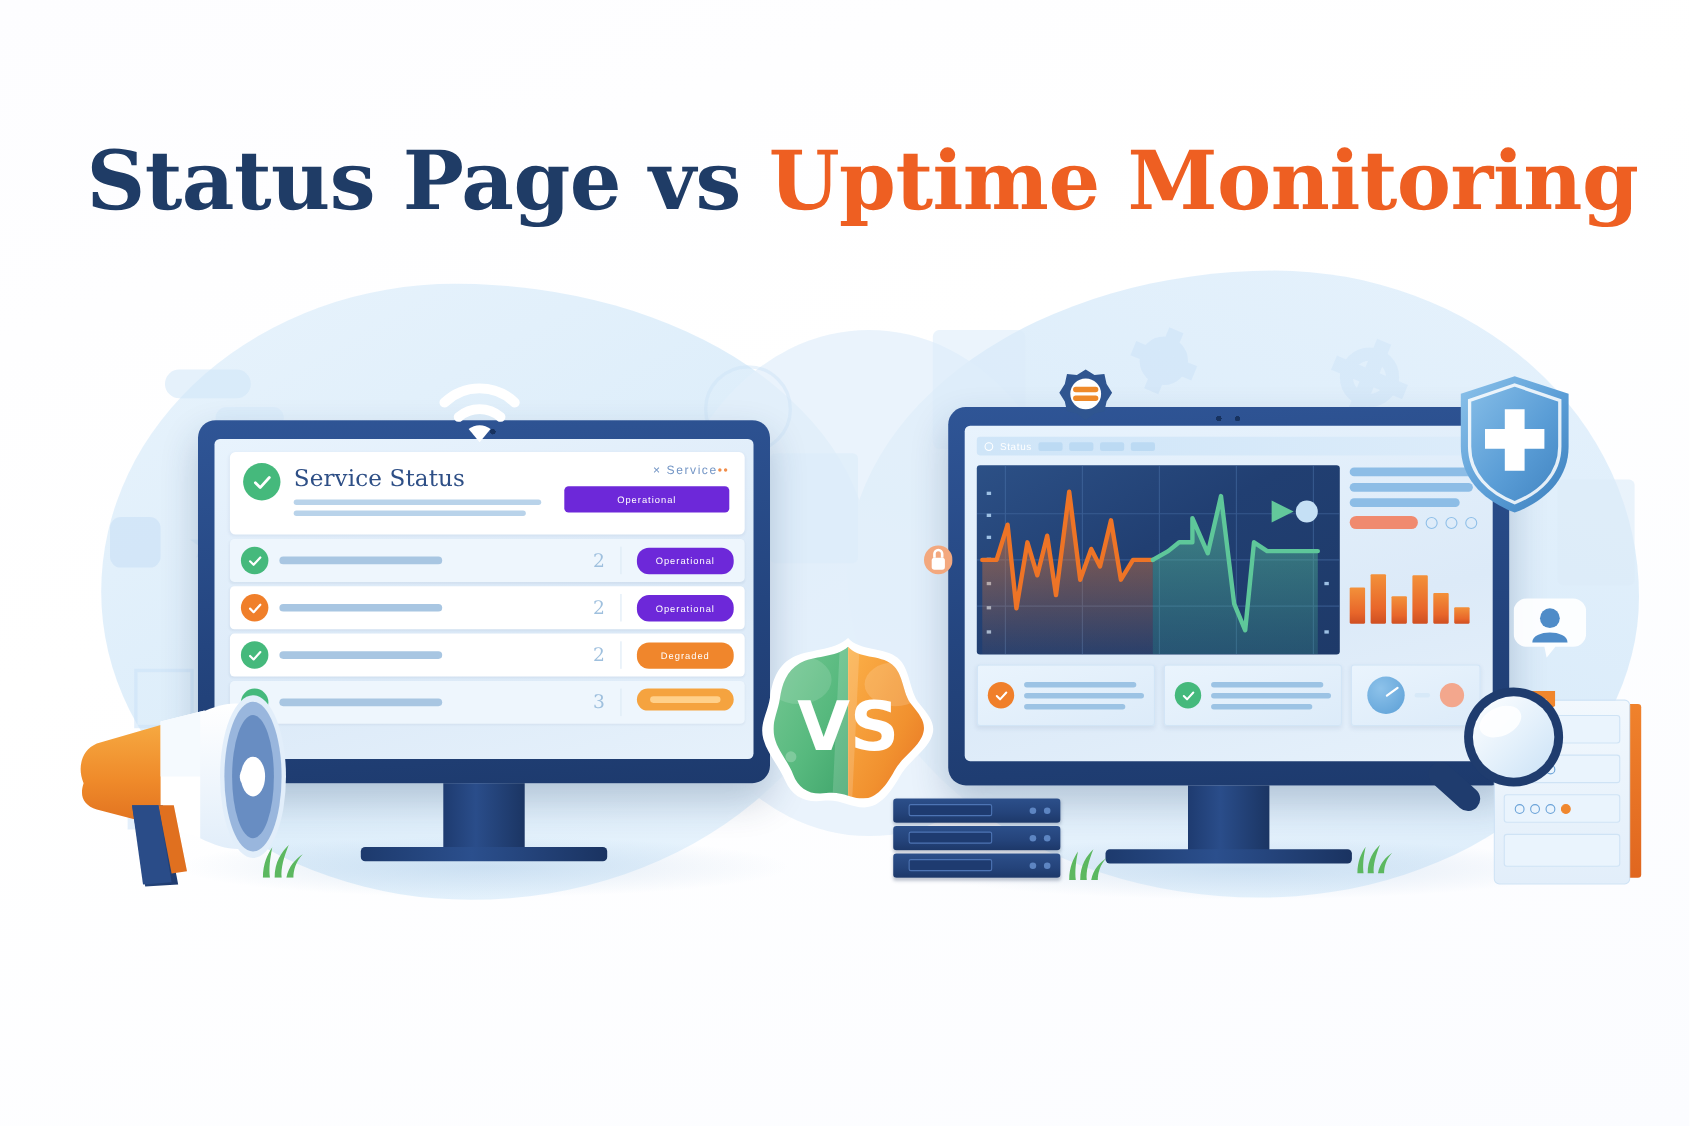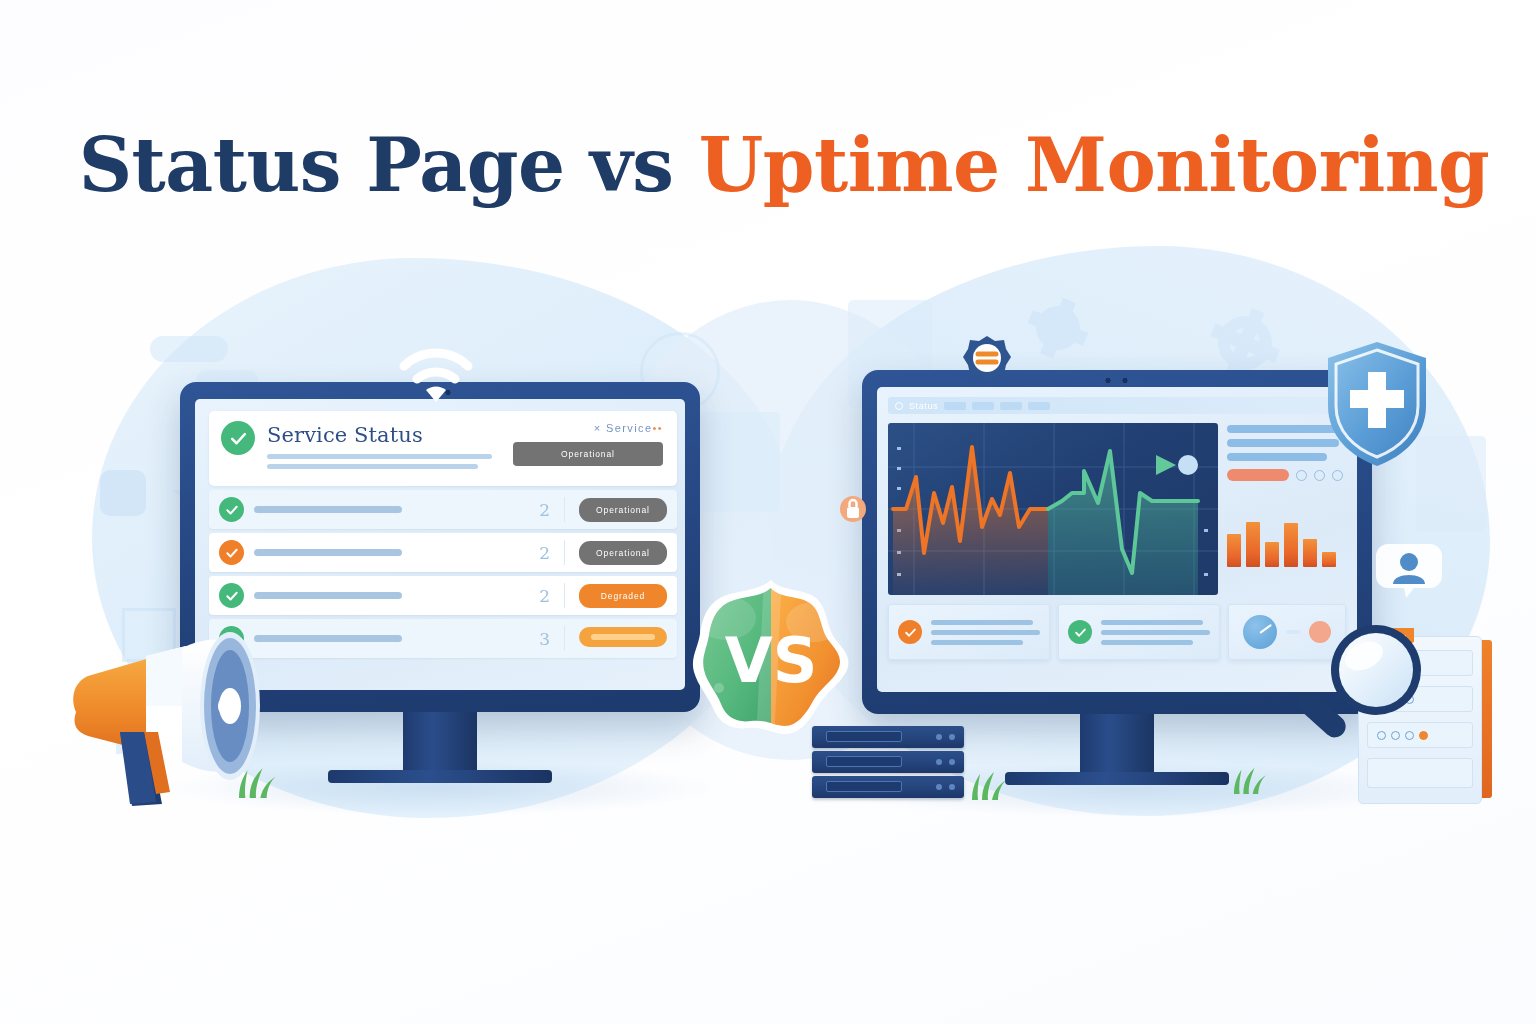--- a/index.html
+++ b/index.html
@@ -166,21 +166,21 @@
     margin-bottom:8px; opacity:.85;
     filter: blur(0.5px);
   }
   .brand-row .accent { color:#ef7a2b; }
   .badge {
     display:inline-block; border-radius:4px;
     color:#fff; font-size:8.5px; letter-spacing:.9px;
     padding:7px 0; width:100%; text-align:center;
     filter: blur(0.7px);
   }
-  .badge.green { background:#737373; }
+  .badge.green { background:#6d28d9; }
   .badge.orange { background:#f0862c; }
   .badge.pill { border-radius:11px; }
   .badge.hollow { background:#f5a33f; }
   .badge.hollow span { display:block; height:6px; background:#ffd08a; border-radius:4px; margin:0 12px; }
 
   .status-row {
     display:flex; align-items:center;
     background:#ffffff; border-radius:4px;
     margin-top: 4px; padding: 7px 10px 7px 10px;
     box-shadow: 0 1px 2px rgba(40,70,120,.07);

